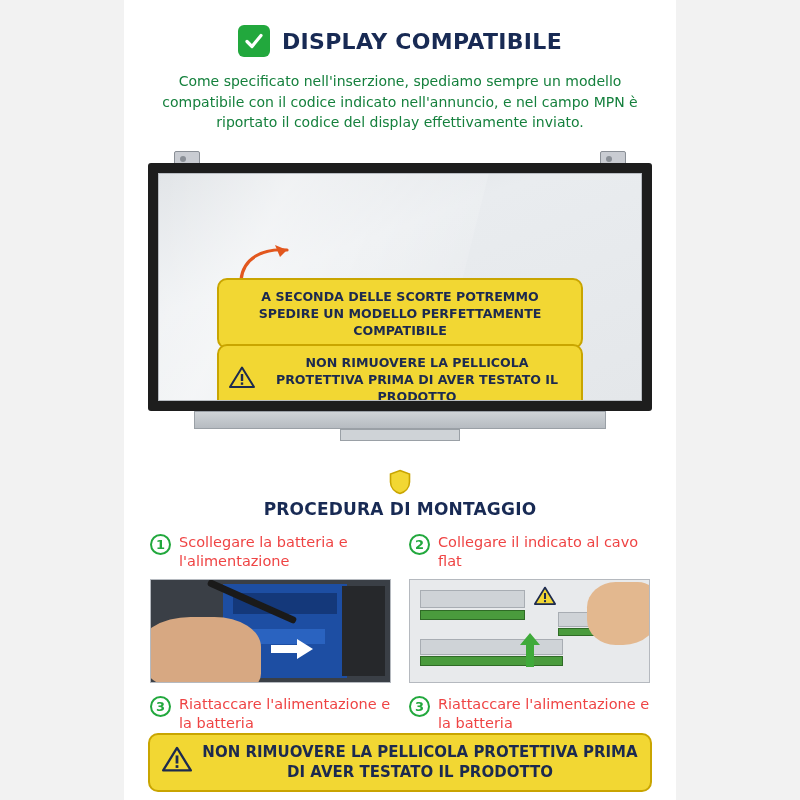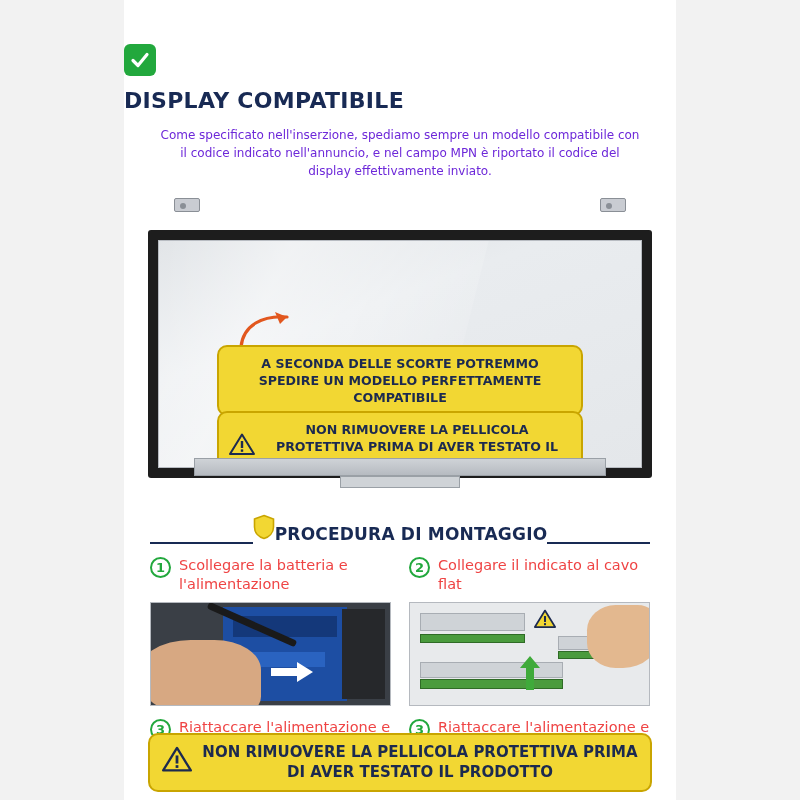--- a/index.html
+++ b/index.html
@@ -15,42 +15,41 @@
     background: #f2f2f2;
     padding: 0;
   }
   .sheet {
     position: absolute;
     left: 124px; top: 0; width: 552px; height: 800px;
     background: #ffffff;
   }
   
   .head-row {
-    display: flex; align-items: flex-start; justify-content: center;
+    display: flex; align-items: center; justify-content: center;
     gap: 12px;
-    padding-top: 44px;
-    flex-direction: column;
+    padding-top: 25px;
   }
   .check-box {
     width: 32px; height: 32px; border-radius: 6px;
     background: #22a83d;
     display: flex; align-items: center; justify-content: center;
     flex: 0 0 auto;
   }
   .check-box svg { display: block; }
   .head-title {
     font-size: 22px; font-weight: bold; color: #182a54;
     letter-spacing: .3px;
   }
   .intro {
     margin: 14px 34px 0 34px;
     text-align: center;
-    font-size: 12px;
+    font-size: 14px;
     line-height: 1.48;
-    color: #6d28d9;
+    color: #15803d;
   }
   
   .display-wrap {
     position: relative;
     margin: 18px 24px 0 24px;
     height: 300px;
   }
   .bracket {
     position: absolute; top: 0; width: 26px; height: 14px;
     background: #c9ccd2; border: 1px solid #8a8f96; border-radius: 2px;
@@ -59,21 +58,20 @@
     content:""; position:absolute; left:5px; top:4px; width:6px; height:6px;
     border-radius:50%; background:#8a8f96;
   }
   .bracket.left { left: 26px; }
   .bracket.right { right: 26px; }
   .panel {
     position: absolute; left: 0; top: 12px; right: 0; height: 248px;
     background: #1d1d1d;
     border-radius: 3px;
     padding: 10px;
-    margin-top: 20px;
   }
   .panel-inner {
     width: 100%; height: 100%;
     background: linear-gradient(160deg,#d9dde1 0%, #e9ecef 35%, #e4e7ea 100%);
     border: 1px solid #b8bcc2;
     position: relative;
     overflow: hidden;
   }
   .panel-glare {
     position: absolute; left: -20%; top: -30%; width: 80%; height: 180%;
@@ -105,22 +103,23 @@
     padding: 8px 10px;
     display: flex; align-items: center; justify-content: center;
     gap: 8px;
   }
   .callout-1 { left: 58px; right: 58px; top: 104px; }
   .callout-2 { left: 58px; right: 58px; top: 170px; }
   .warn-tri { flex: 0 0 auto; }
   .arrow-curve { position: absolute; left: 78px; top: 68px; }
   
   .sec-head {
-    display: flex; align-items: flex-end; gap: 0;
+    display: flex; align-items: center; gap: 0;
     margin: 16px 26px 0 26px;
+    flex-direction: column;
   }
   .sec-line { flex: 1 1 auto; height: 2px; background: #182a54; }
   .sec-title {
     font-size: 17px; font-weight: bold; color: #182a54; letter-spacing: .2px;
     white-space: nowrap;
   }
   .shield { flex: 0 0 auto; }
   .steps {
     display: grid; grid-template-columns: 1fr 1fr;
     gap: 8px 18px;

